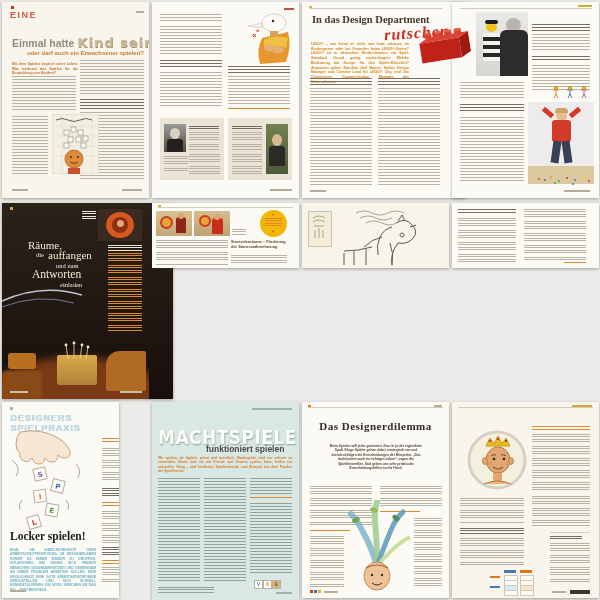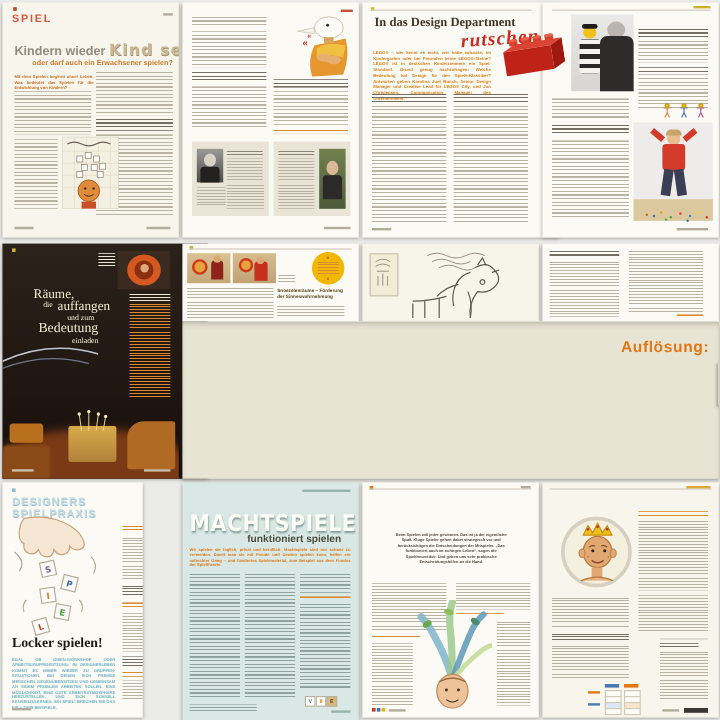--- a/index.html
+++ b/index.html
@@ -55,24 +55,24 @@
   .chip{position:absolute;height:3px;}
   .dot{position:absolute;border-radius:50%;}
 </style>
 </head>
 <body>
 
 <div class="sheet">
 
   <div class="pg warm" style="left:2px;top:2px;width:147px;height:196px">
     <span class="sq" style="left:9px;top:4px;background:var(--accent-red,#cf3b1e)"></span>
-    <div class="kicker" style="left:8px;top:8px">SPIEL</div>
+    <div class="kicker" style="left:8px;top:8px">EINE</div>
     <span class="fbar" style="left:134px;top:9px;width:8px;height:1.5px"></span>
     <div class="a" style="left:10px;top:31px;width:134px;white-space:nowrap">
-      <span class="t-plain">Kindern wieder </span><span class="t-stamp">Kind sein...</span>
+      <span class="t-plain">Einmal hatte </span><span class="t-stamp">Kind sein...</span>
     </div>
     <div class="t-sub" style="left:0;top:48px;width:142px;text-align:right">oder darf auch ein Erwachsener spielen?</div>
     <div class="lead-orange" style="left:10px;top:60px;width:66px">Mit dem Spielen beginnt unser Leben. Was bedeutet das Spielen für die Entwicklung von Kindern?</div>
     <div class="tx" style="left:10px;top:74px;width:64px;height:36px"></div>
     <div class="tx" style="left:10px;top:114px;width:36px;height:58px"></div>
     <div class="tx" style="left:78px;top:58px;width:64px;height:36px"></div>
     <div class="tx dk" style="left:78px;top:97px;width:64px;height:10px"></div>
     <div class="tx" style="left:78px;top:110px;width:64px;height:68px"></div>
     <svg class="a" style="left:50px;top:112px" width="47" height="60" viewBox="0 0 47 60">
       <rect x="0" y="0" width="47" height="60" fill="#f4f0e1" stroke="#d8d2c0" stroke-width="1"></rect>
@@ -230,21 +230,21 @@
     </div>
     <svg class="a" style="left:0;top:76px" width="80" height="30" viewBox="0 0 80 30">
       <path d="M0 22 q40 -18 80 -6" stroke="#cfd8e8" stroke-width="1.4" fill="none" opacity=".9"></path>
       <path d="M0 28 q36 -14 72 -4" stroke="#8fa0c0" stroke-width="1" fill="none" opacity=".7"></path>
     </svg>
     <div class="a" style="left:22px;top:36px;width:84px;height:50px">
       <span class="rooms-line" style="left:4px;top:0;font-size:11px">Räume,</span>
       <span class="rooms-line" style="left:12px;top:12px;font-size:6.5px">die</span>
       <span class="rooms-line" style="left:24px;top:10px;font-size:11px">auffangen</span>
       <span class="rooms-line" style="left:32px;top:23px;font-size:6.5px">und zum</span>
-      <span class="rooms-line" style="left:8px;top:29px;font-size:11.5px">Bedeutung</span>
+      <span class="rooms-line" style="left:8px;top:29px;font-size:11.5px">Antworten</span>
       <span class="rooms-line" style="left:36px;top:42px;font-size:6.5px">einladen</span>
     </div>
     <div class="tx wh fine" style="left:106px;top:42px;width:34px;height:6px"></div>
     <div class="tx or fine" style="left:106px;top:50px;width:34px;height:78px"></div>
     <div class="a" style="left:0;top:124px;width:147px;height:72px;overflow:hidden">
       <span class="dot" style="left:-10px;top:30px;width:170px;height:70px;background:#7a3a16;filter:blur(4px)"></span>
       <span class="a" style="left:6px;top:26px;width:28px;height:16px;background:#b8701f;border-radius:3px;filter:blur(.6px)"></span>
       <span class="a" style="left:55px;top:28px;width:40px;height:30px;background:linear-gradient(#d8ab4a,#b2813a);border-radius:2px"></span>
       <svg class="a" style="left:60px;top:14px" width="30" height="18" viewBox="0 0 30 18">
         <g stroke="#e8d9a8" stroke-width=".8">
@@ -312,24 +312,20 @@
     </svg>
   </div>
 
   <div class="pg" style="left:452px;top:203px;width:147px;height:65px">
     <div class="tx dk" style="left:6px;top:6px;width:58px;height:6px"></div>
     <div class="tx fine" style="left:6px;top:15px;width:58px;height:46px"></div>
     <div class="tx fine" style="left:72px;top:6px;width:62px;height:52px"></div>
     <div class="tx or" style="left:112px;top:59px;width:22px;height:3px"></div>
   </div>
 
-  <div class="pg" style="left:152px;top:268px;width:447px;height:131px;background:var(--band-beige,#e7e4d4);box-shadow:0 2px 3px rgba(50,44,30,.4), inset 0 4px 5px -3px rgba(70,62,40,.35)">
-    <div class="sol-label" style="right:8px;top:13px">Auflösung:</div>
-    <div class="sol-word" style="right:3px;top:32px">DESIGNER SPIELEN</div>
-  </div>
 
   <div class="pg" style="left:2px;top:402px;width:117px;height:196px">
     <span class="sq" style="left:8px;top:5px;background:#8fbcd0"></span>
     <div class="prx-kicker" style="left:8px;top:11px">DESIGNERS SPIELPRAXIS</div>
     <svg class="a" style="left:4px;top:28px" width="94" height="100" viewBox="0 0 94 100">
       <path d="M14 2 q22 -4 38 6 q10 6 12 14 q1 5 -4 6 q-5 1 -8 -3 q0 6 -5 7 q-5 1 -8 -4 q-1 6 -6 6 q-5 0 -7 -6 q-3 5 -8 3 q-5 -2 -4 -8 q-4 -2 -4 -8 q0 -8 4 -13" fill="#f6e7d4" stroke="#c9a27c" stroke-width="1"></path>
       <path d="M6 30 q10 8 4 16 M70 34 q6 6 2 14" stroke="#b0a894" stroke-width="1" fill="none"></path>
       <g font-family="DejaVu Sans" font-weight="bold" font-size="7" text-anchor="middle">
         <g transform="translate(34,44) rotate(-12)">
             <rect x="-6" y="-6" width="12" height="12" fill="#fdfcf8" stroke="#b5ad9c"></rect>
@@ -381,20 +377,21 @@
     <span class="cube" style="left:111px;top:178px;color:#e07818">II</span>
     <span class="cube" style="left:120px;top:178px;background:#d9b87c;color:#6b4a20">E</span>
     <div class="tx fine" style="left:6px;top:185px;width:56px;height:6px;color:#8fa49c"></div>
     <span class="fbar" style="left:124px;top:190px;width:16px;background:#9ab4ac"></span>
   </div>
 
   <div class="pg" style="left:302px;top:402px;width:147px;height:196px">
     <span class="sq" style="left:6px;top:3px;background:#e07818"></span>
     <span class="phead" style="left:6px;top:5px;width:135px"></span>
     <span class="fbar" style="left:132px;top:3px;width:8px;height:1.5px"></span>
+    <div class="dd-title" style="left:0;top:18px">Das Designerdilemma</div>
     <div class="dd-lead" style="left:26px;top:42px;width:96px">Beim Spielen will jeder gewinnen. Das ist ja der eigentliche Spaß. Kluge Spieler gehen dabei strategisch vor und berücksichtigen die Entscheidungen der Mitspieler. „Das funktioniert auch im richtigen Leben“, sagen die Spieltheoretiker. Und geben uns sehr praktische Entscheidungshilfen an die Hand.</div>
     <div class="tx fine" style="left:8px;top:84px;width:62px;height:40px"></div>
     <div class="tx or" style="left:8px;top:128px;width:40px;height:3px"></div>
     <div class="tx fine" style="left:8px;top:134px;width:34px;height:52px"></div>
     <div class="tx fine" style="left:78px;top:84px;width:62px;height:22px"></div>
     <div class="tx or" style="left:78px;top:109px;width:40px;height:3px"></div>
     <div class="tx fine" style="left:112px;top:116px;width:28px;height:70px"></div>
     <svg class="a" style="left:42px;top:98px" width="66" height="92" viewBox="0 0 66 92">
       <g fill="none" stroke-linecap="round">
         <path d="M33 66 q-6 -20 -14 -34 q-6 -12 -12 -18" stroke="#7fb5c9" stroke-width="6" opacity=".85"></path>

